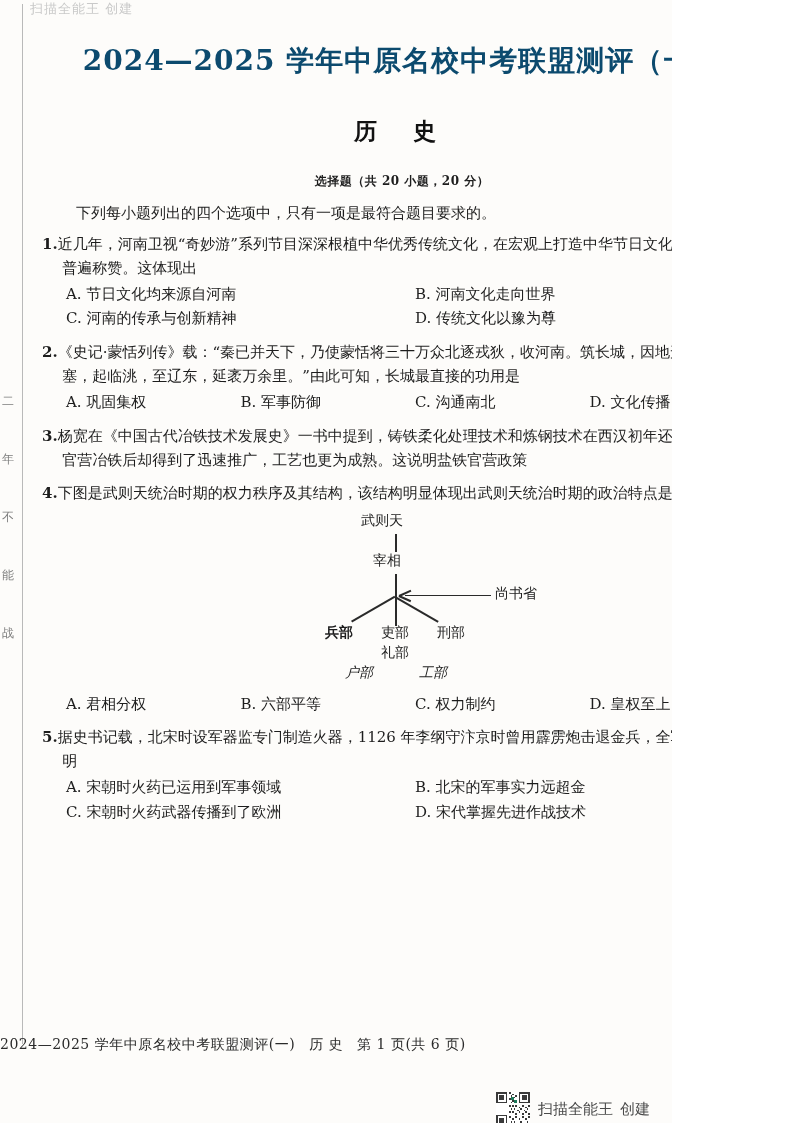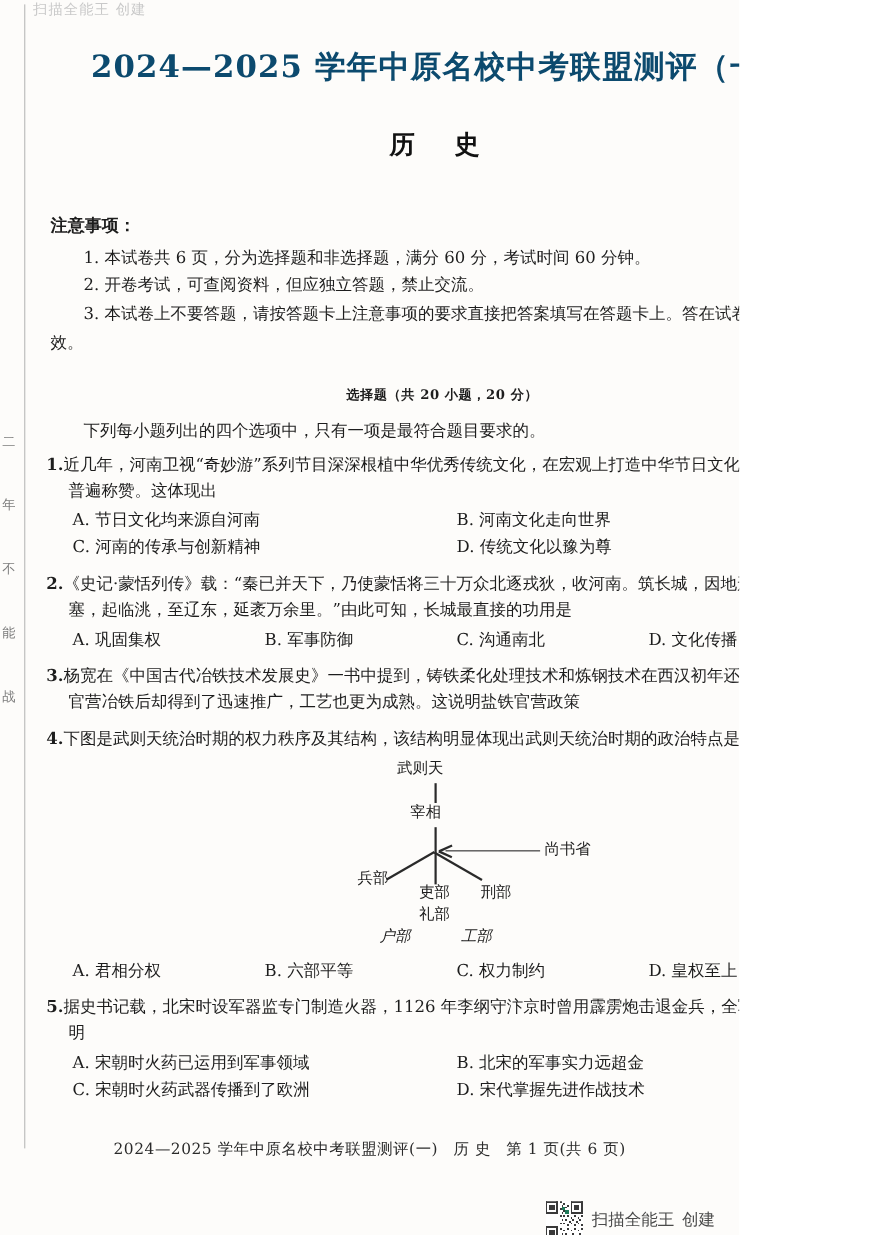--- a/index.html
+++ b/index.html
@@ -162,21 +162,20 @@
     position: absolute;
     height: 1.5px;
     background: #2a2a2a;
   }
 
   .footer {
     position: absolute;
     left: 0;
     right: 0;
     top: 1036px;
-    text-align: center;
     font-size: 14px;
     letter-spacing: 0.5px;
     color: #2a2a2a;
   }
   .footer .gap { display: inline-block; width: 14px; }
 
   .watermark {
     position: absolute;
     right: 22px;
     top: 1092px;
@@ -211,26 +210,20 @@
     <span>不</span>
     <span>能</span>
     <span>战</span>
   </div>
 
   <div class="content">
 
     <div class="doc-title">2024—2025 学年中原名校中考联盟测评（一）</div>
     <div class="subject-title">历 史</div>
 
-    <div class="notice-block">
-      <div class="notice-head">注意事项：</div>
-      <div class="notice-item">1. 本试卷共 6 页，分为选择题和非选择题，满分 60 分，考试时间 60 分钟。</div>
-      <div class="notice-item">2. 开卷考试，可查阅资料，但应独立答题，禁止交流。</div>
-      <div class="notice-item">3. 本试卷上不要答题，请按答题卡上注意事项的要求直接把答案填写在答题卡上。答在试卷上的答案无效。</div>
-    </div>
 
     <div class="section-title">选择题（共 20 小题，20 分）</div>
     <div class="section-instruction">下列每小题列出的四个选项中，只有一项是最符合题目要求的。</div>
 
     <div class="question">
       <div class="q-stem"><span class="q-num">1.</span><span>近几年，河南卫视“奇妙游”系列节目深深根植中华优秀传统文化，在宏观上打造中华节日文化宇宙，获得了普遍称赞。这体现出</span></div>
       <div class="opts">
         <div class="opt">A. 节日文化均来源自河南</div>
         <div class="opt">B. 河南文化走向世界</div>
         <div class="opt">C. 河南的传承与创新精神</div>
@@ -263,21 +256,21 @@
 
         <div class="dline" style="left:162px; top:84px; width:50px; transform: rotate(150deg);"></div>
 
         <div class="dline" style="left:162px; top:84px; width:50px; transform: rotate(30deg);"></div>
 
         <div class="hline" style="left:172px; top:83px; width:86px;"></div>
         <div class="dline" style="left:166px; top:83px; width:13px; transform: rotate(24deg);"></div>
         <div class="dline" style="left:166px; top:83px; width:13px; transform: rotate(-24deg);"></div>
         <div class="node" style="left:262px; top:73px;">尚书省</div>
 
-        <div class="node" style="left:92px; top:100px;">兵部</div>
+        <div class="node" style="left:92px; top:112px;font-weight:bold;">兵部</div>
         <div class="node" style="left:148px; top:112px;">吏部</div>
         <div class="node" style="left:204px; top:112px;">刑部</div>
 
         <div class="node" style="left:148px; top:132px;">礼部</div>
 
         <div class="node" style="left:112px; top:152px; font-style:italic;">户部</div>
         <div class="node" style="left:186px; top:152px; font-style:italic;">工部</div>
       </div>
 
       <div class="opts four-col" style="margin-top:20px;">

